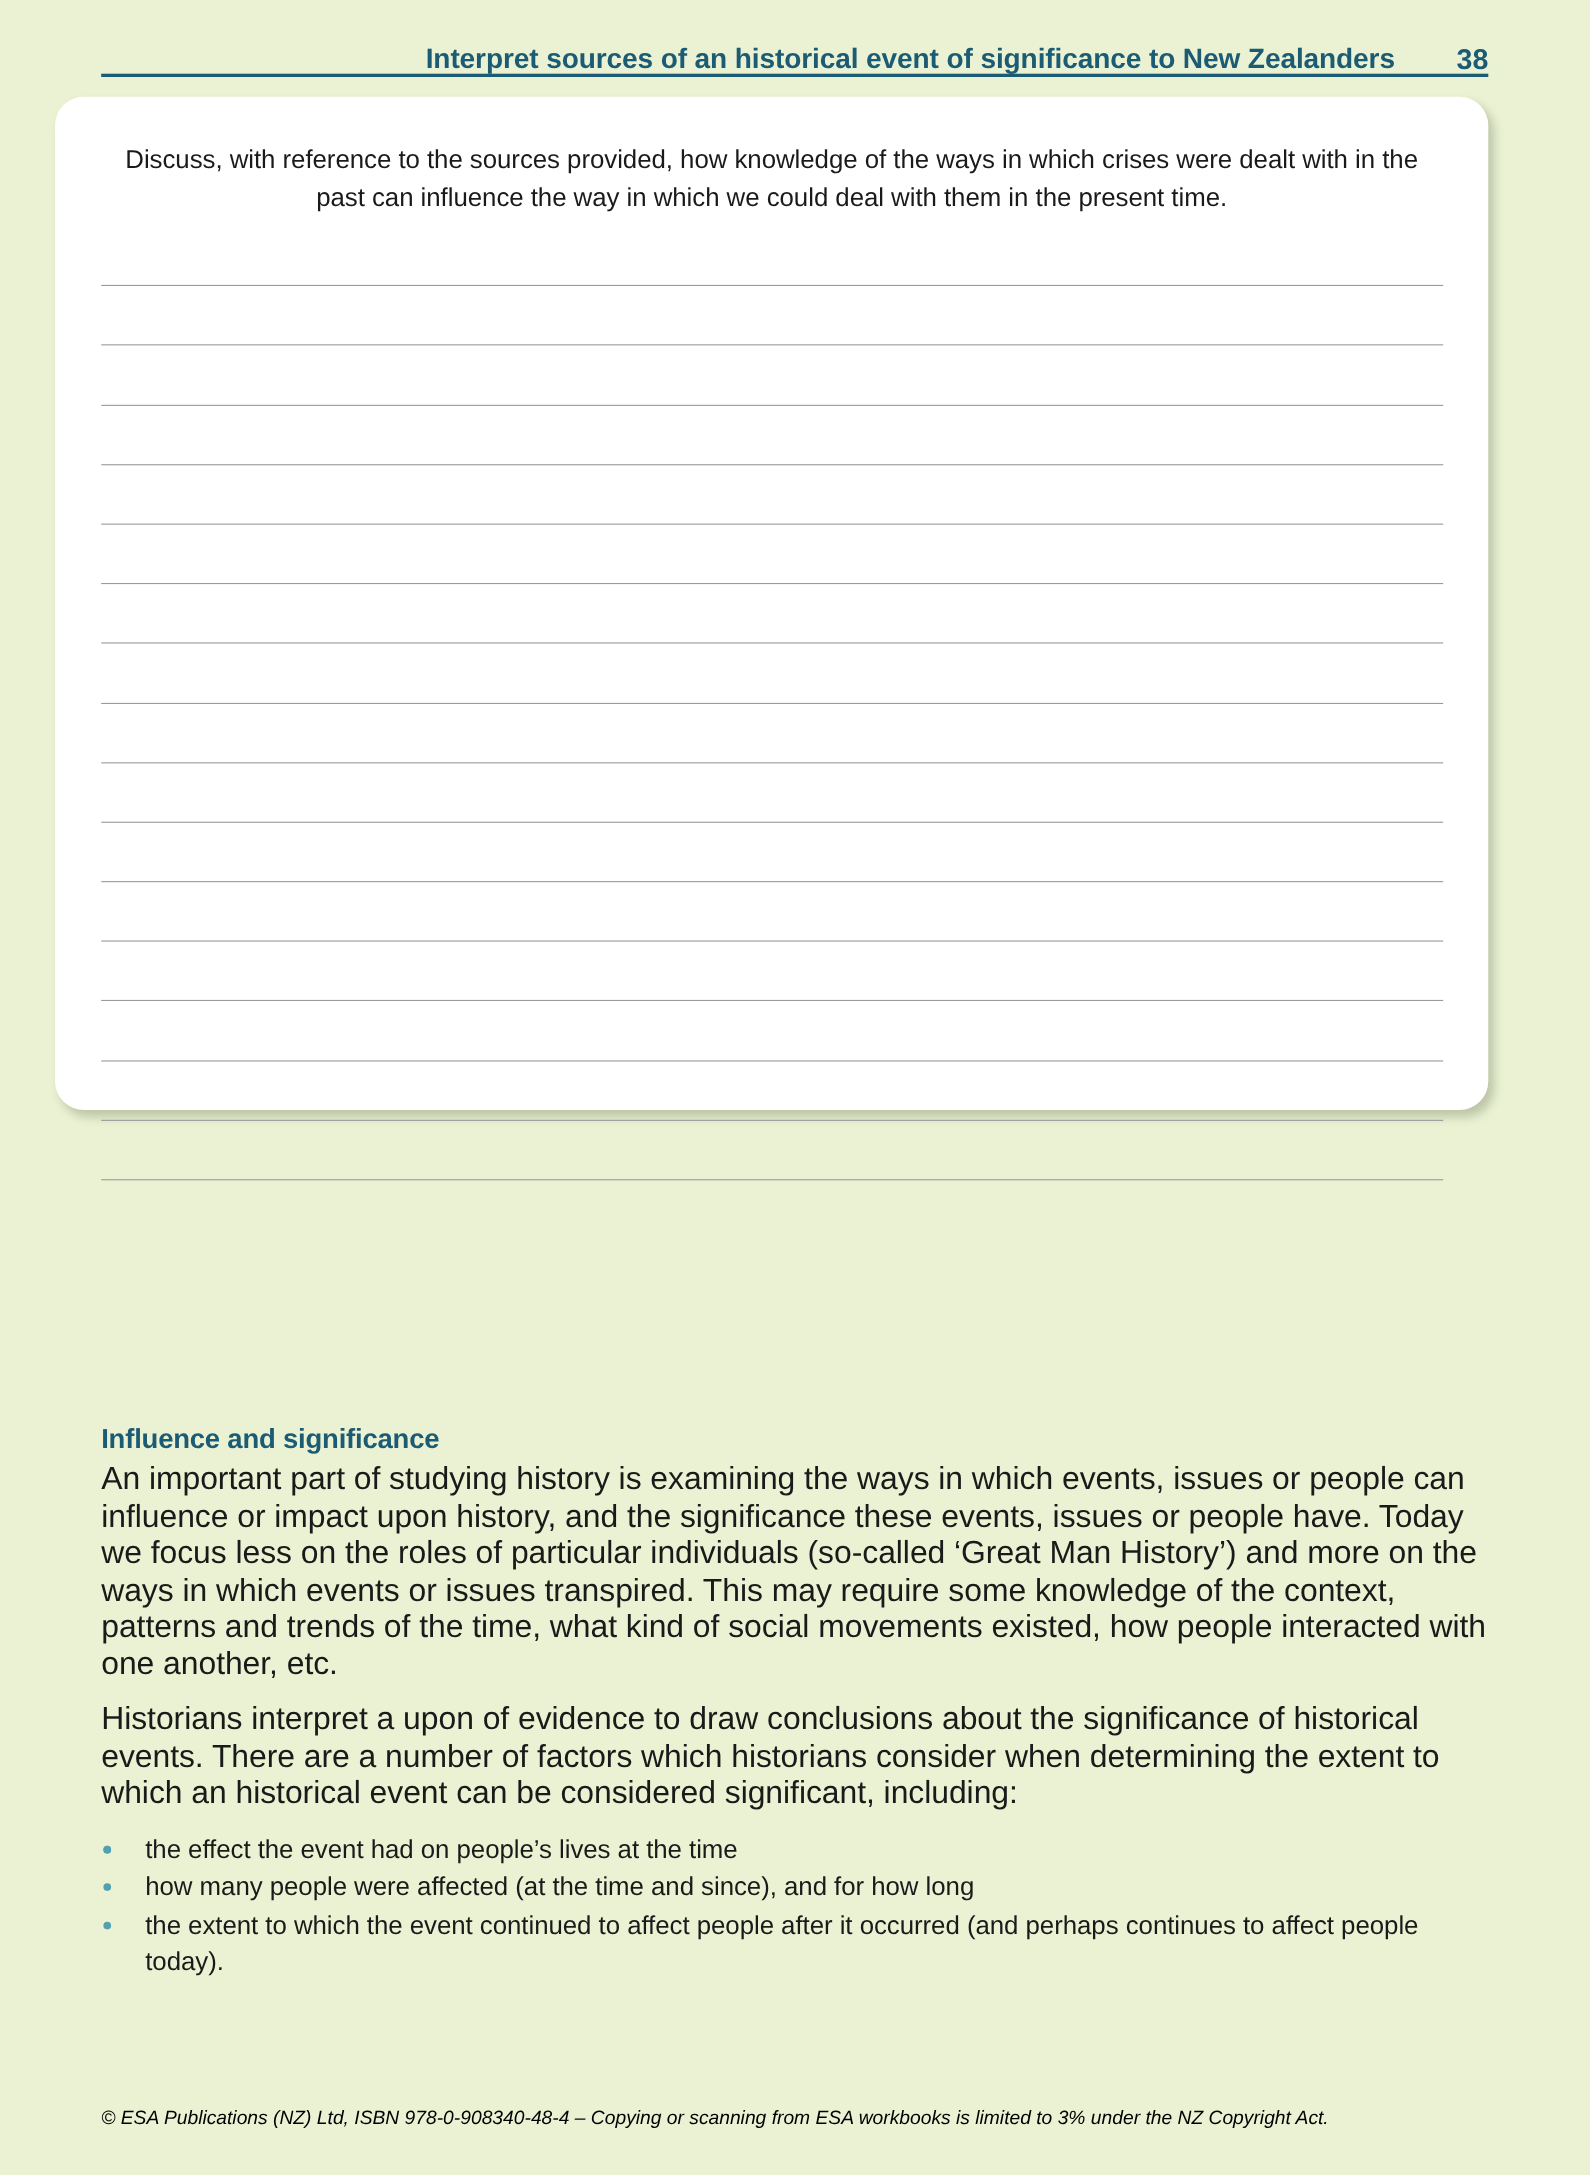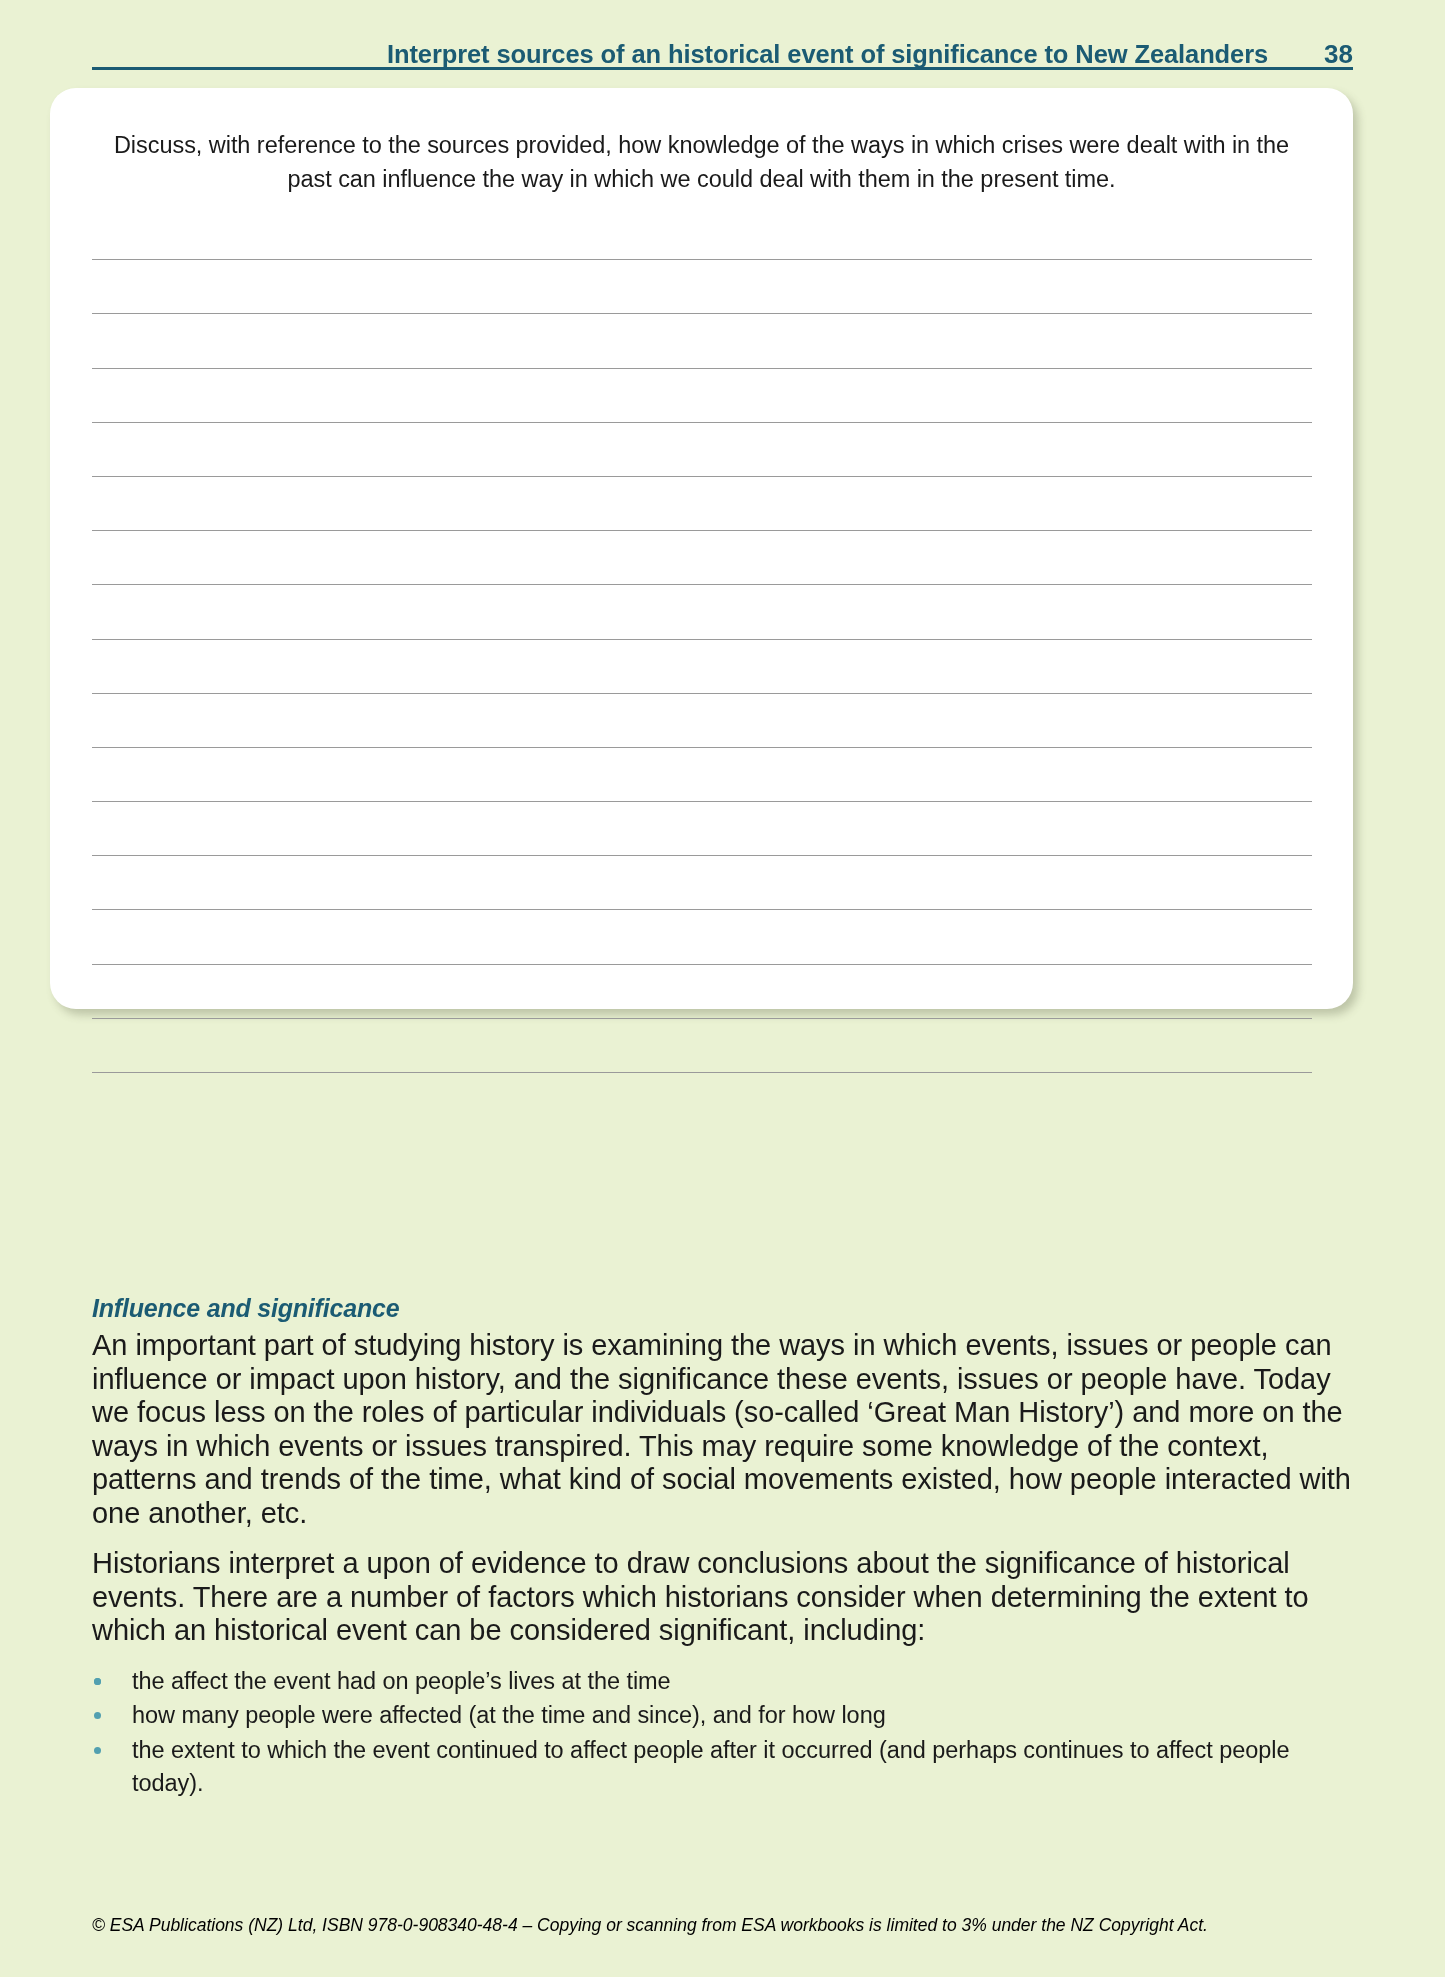--- a/index.html
+++ b/index.html
@@ -81,21 +81,20 @@
   
   .body-section {
     position: absolute;
     left: 92px;
     top: 1292px;
     width: 1272px;
   }
   .section-heading {
     font-size: 25px;
     font-weight: bold;
-    font-style: italic;
     color: #1b5b73;
     line-height: 32px;
     margin: 0 0 5px 0;
     letter-spacing: -0.2px;
   }
   .body-paragraph {
     font-size: 29px;
     color: #1a1a1a;
     line-height: 33.5px;
     margin: 0 0 17px 0;
@@ -173,21 +172,21 @@
   <p class="body-paragraph">An important part of studying history is examining the ways in which events, issues or people can influence or impact upon history, and the significance these events, issues or people have. Today we focus less on the roles of particular individuals (so-called ‘Great Man History’) and more on the ways in which events or issues transpired. This may require some knowledge of the context, patterns and trends of the time, what kind of social movements existed, how people interacted with one another, etc.</p>
 
   <p class="body-paragraph">Historians interpret a upon of evidence to draw conclusions about the significance of historical events. There are a number of factors which historians consider when determining the extent to which an historical event can be considered significant, including:</p>
 
   <ul class="bullet-list">
     <li class="bullet-item">
       <span class="bullet-dot" style="background: rgb(82, 160, 176);"></span>
     </li>
     <li class="bullet-item">
       <span class="bullet-dot" style="background: rgb(82, 160, 176);"></span>
-      <span>the affect the event had on people’s lives at the time</span>
+      <span>the effect the event had on people’s lives at the time</span>
     </li>
     <li class="bullet-item">
       <span class="bullet-dot" style="background: rgb(82, 160, 176);"></span>
       <span>how many people were affected (at the time and since), and for how long</span>
     </li>
     <li class="bullet-item">
       <span class="bullet-dot" style="background: rgb(82, 160, 176);"></span>
       <span>the extent to which the event continued to affect people after it occurred (and perhaps continues to affect people today).</span>
     </li>
   </ul>

